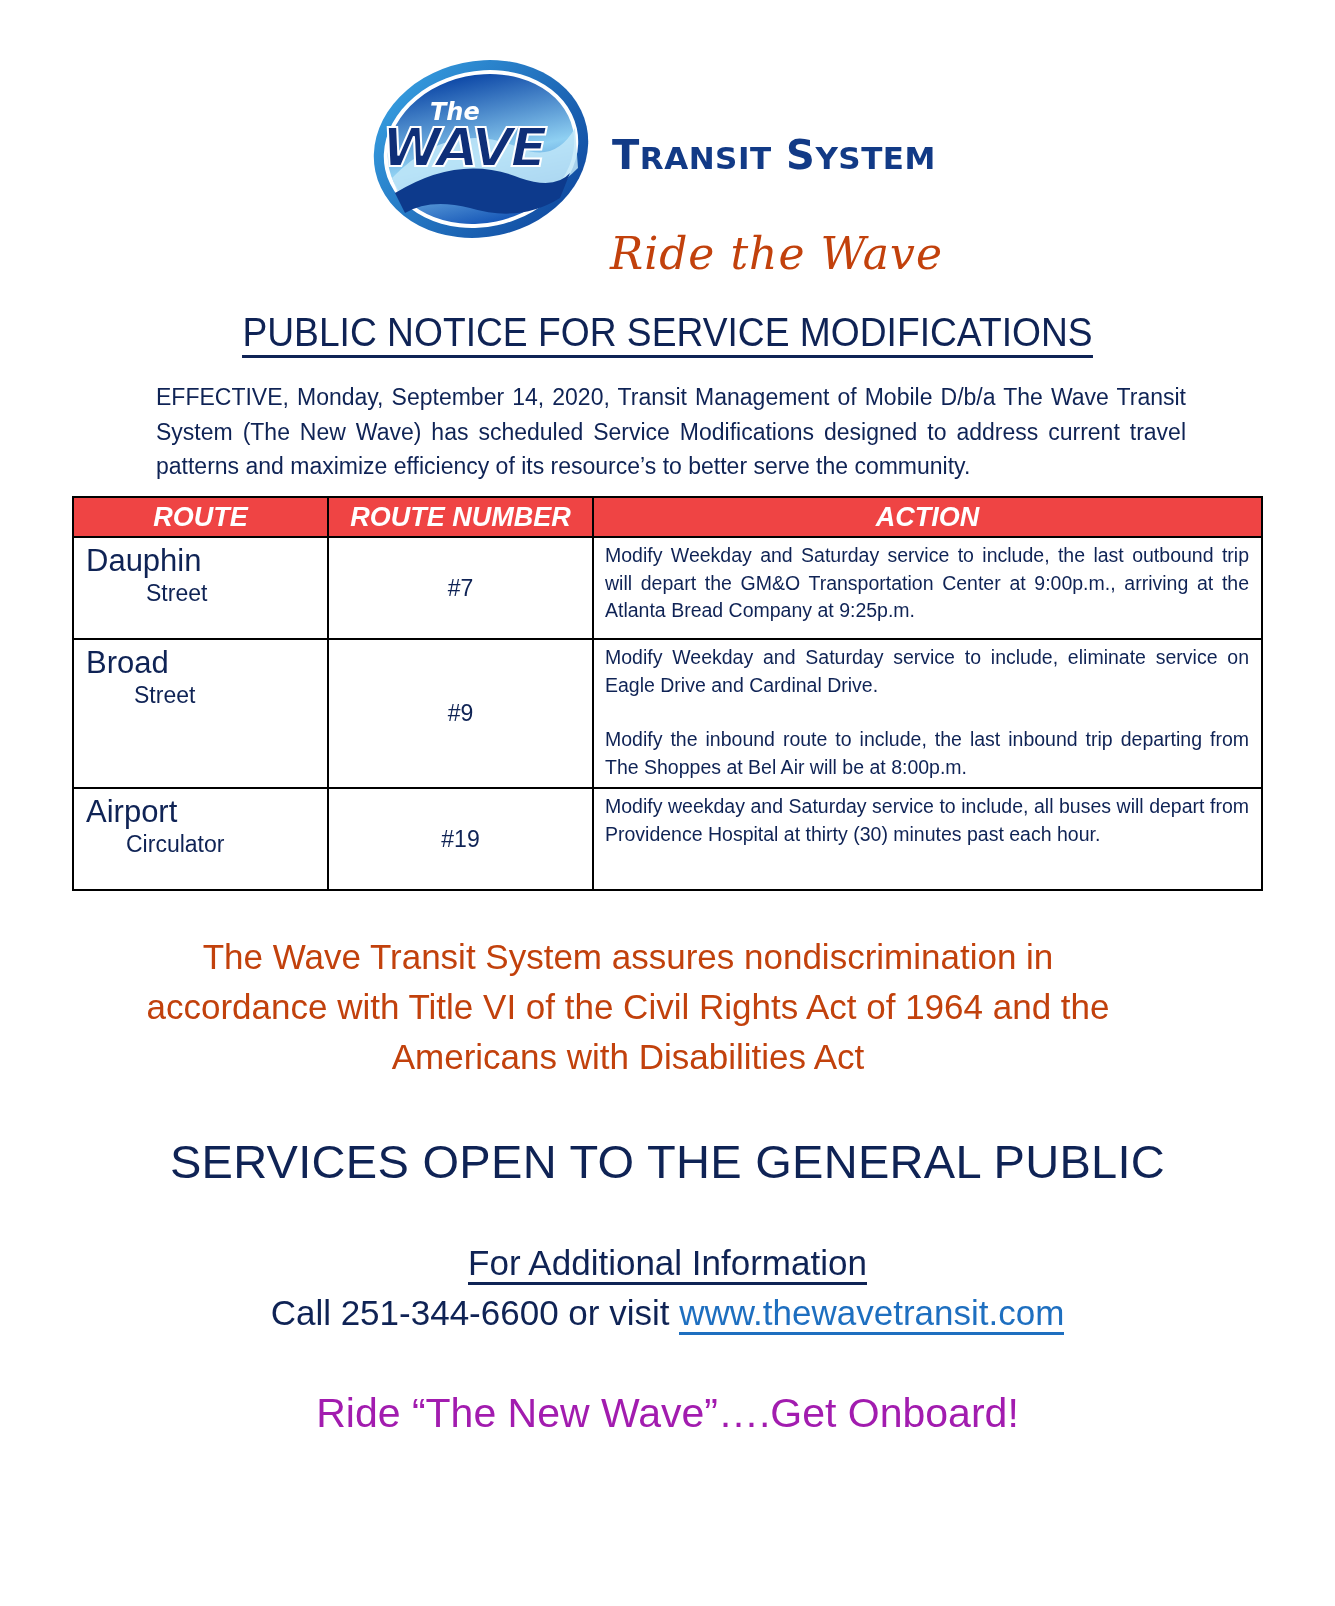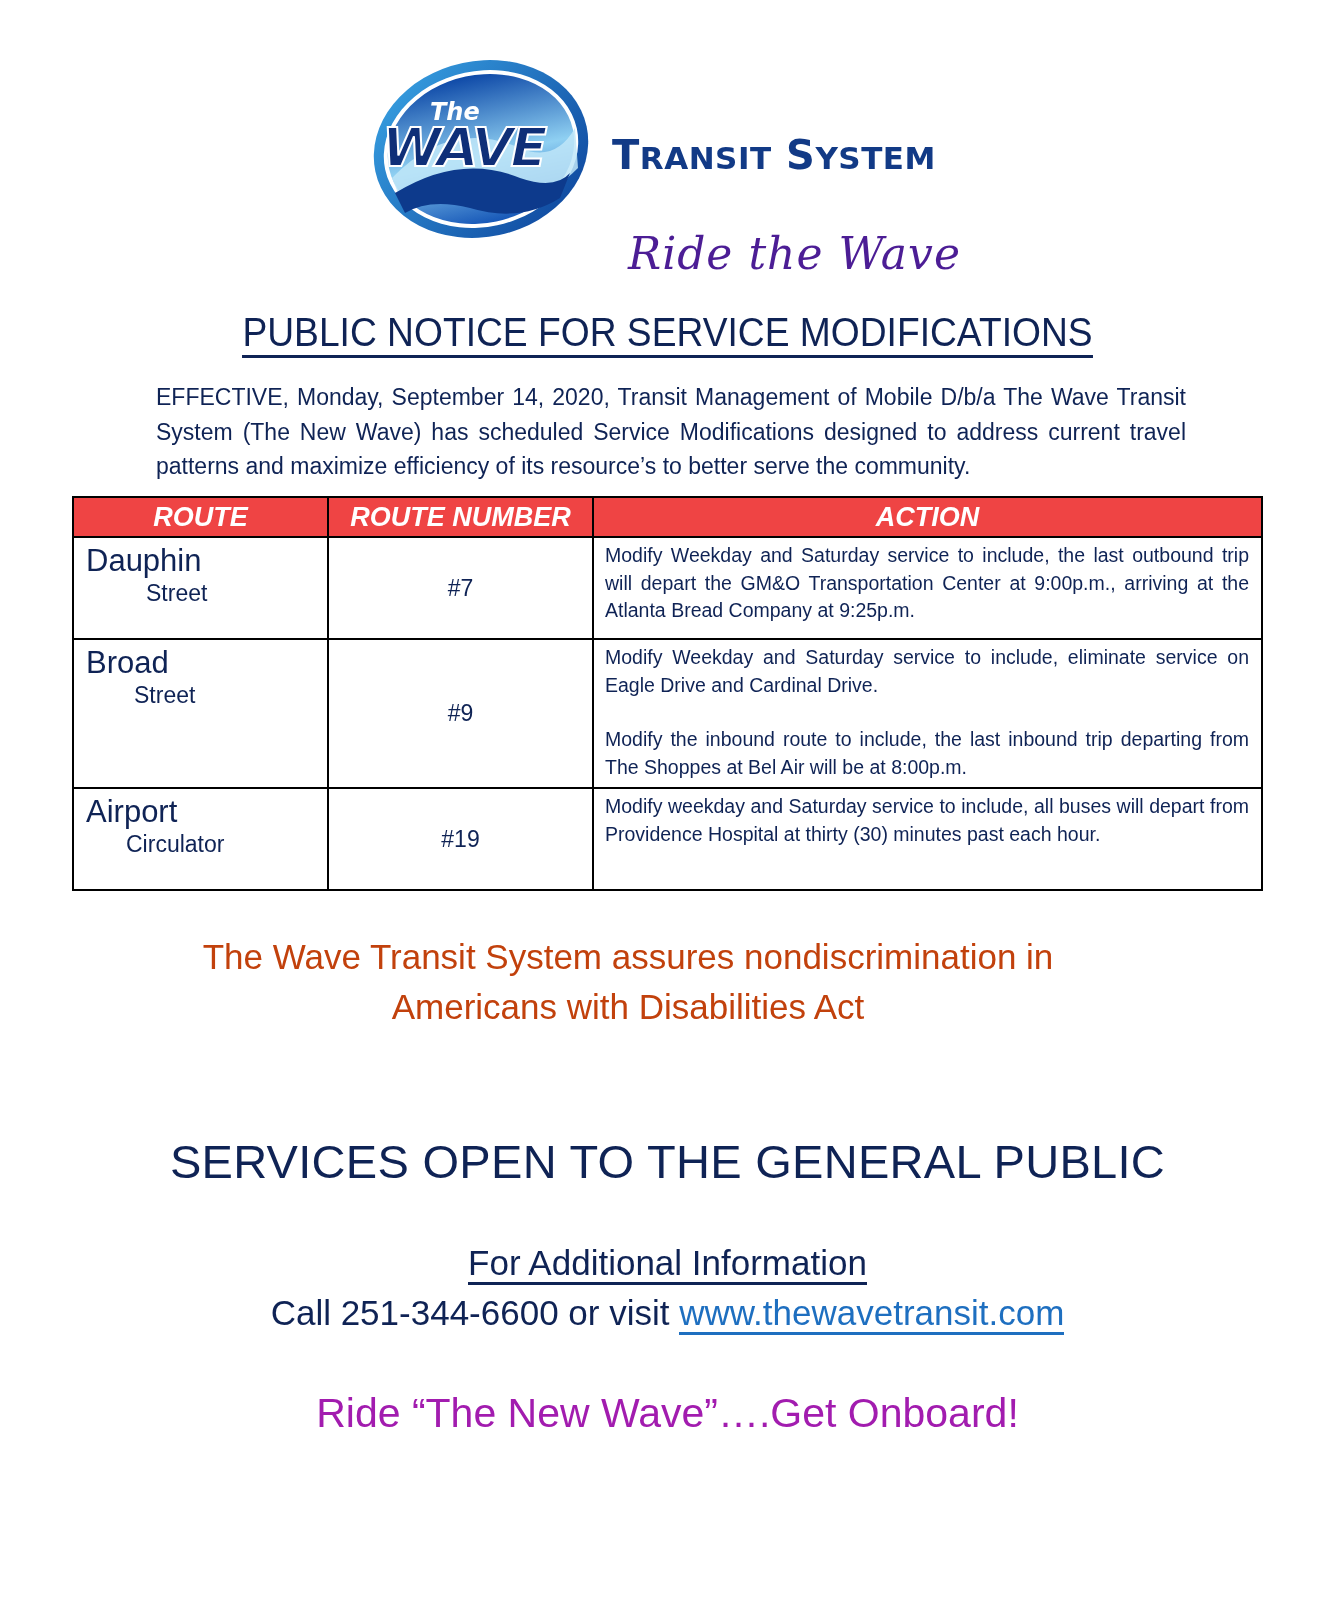--- a/index.html
+++ b/index.html
@@ -5,22 +5,22 @@
   html, body { margin:0; padding:0; background:#ffffff; }
   body { width:1335px; height:1606px; position:relative; overflow:hidden;
          font-family:"Liberation Sans", sans-serif; color:#0f2355; }
   .abs { position:absolute; }
 
   
   .logo-badge { left:370px; top:58px; width:222px; height:182px; }
   .brand-text { left:612px; top:132px; font-family:"DejaVu Sans", sans-serif; font-weight:bold;
                 font-size:40px; color:#123a86; letter-spacing:0.5px; white-space:nowrap; }
   .brand-text .sc { font-size:31px; }
-  .tagline { left:628px; top:228px; font-family:"DejaVu Serif", serif; font-style:italic;
-             font-size:44px; color:#4c1d95; white-space:nowrap; letter-spacing:1px; }
+  .tagline { left:610px; top:228px; font-family:"DejaVu Serif", serif; font-style:italic;
+             font-size:44px; color:#c2410c; white-space:nowrap; letter-spacing:1px; }
 
   .title { left:0; width:1335px; top:310px; text-align:center; font-size:40px; color:#0f2355;
            transform:scaleX(0.93); }
   .title span { border-bottom:3px solid #0f2355; padding-bottom:1px; }
 
   .intro { left:156px; width:1030px; top:380px; font-size:23px; line-height:34.5px;
            color:#0f2355; text-align:justify; }
 
   
   .tbl { left:72px; top:496px; width:1191px; border-collapse:collapse; table-layout:fixed; }
@@ -123,20 +123,21 @@
       <td class="num">#19</td>
       <td class="action">
         <p>Modify weekday and Saturday service to include, all buses will depart from Providence Hospital at thirty (30) minutes past each hour.</p>
       </td>
     </tr>
   </tbody>
 </table>
 
 <div class="abs ndis">
   <div>The Wave Transit System assures nondiscrimination in</div>
+  <div>accordance with Title VI of the Civil Rights Act of 1964 and the</div>
   <div>Americans with Disabilities Act</div>
 </div>
 
 <div class="abs services">SERVICES OPEN TO THE GENERAL PUBLIC</div>
 
 <div class="abs addl">
   <div><span class="u">For Additional Information</span></div>
   <div>
     <span>Call 251-344-6600 or visit </span><a>www.thewavetransit.com</a>
   </div>

